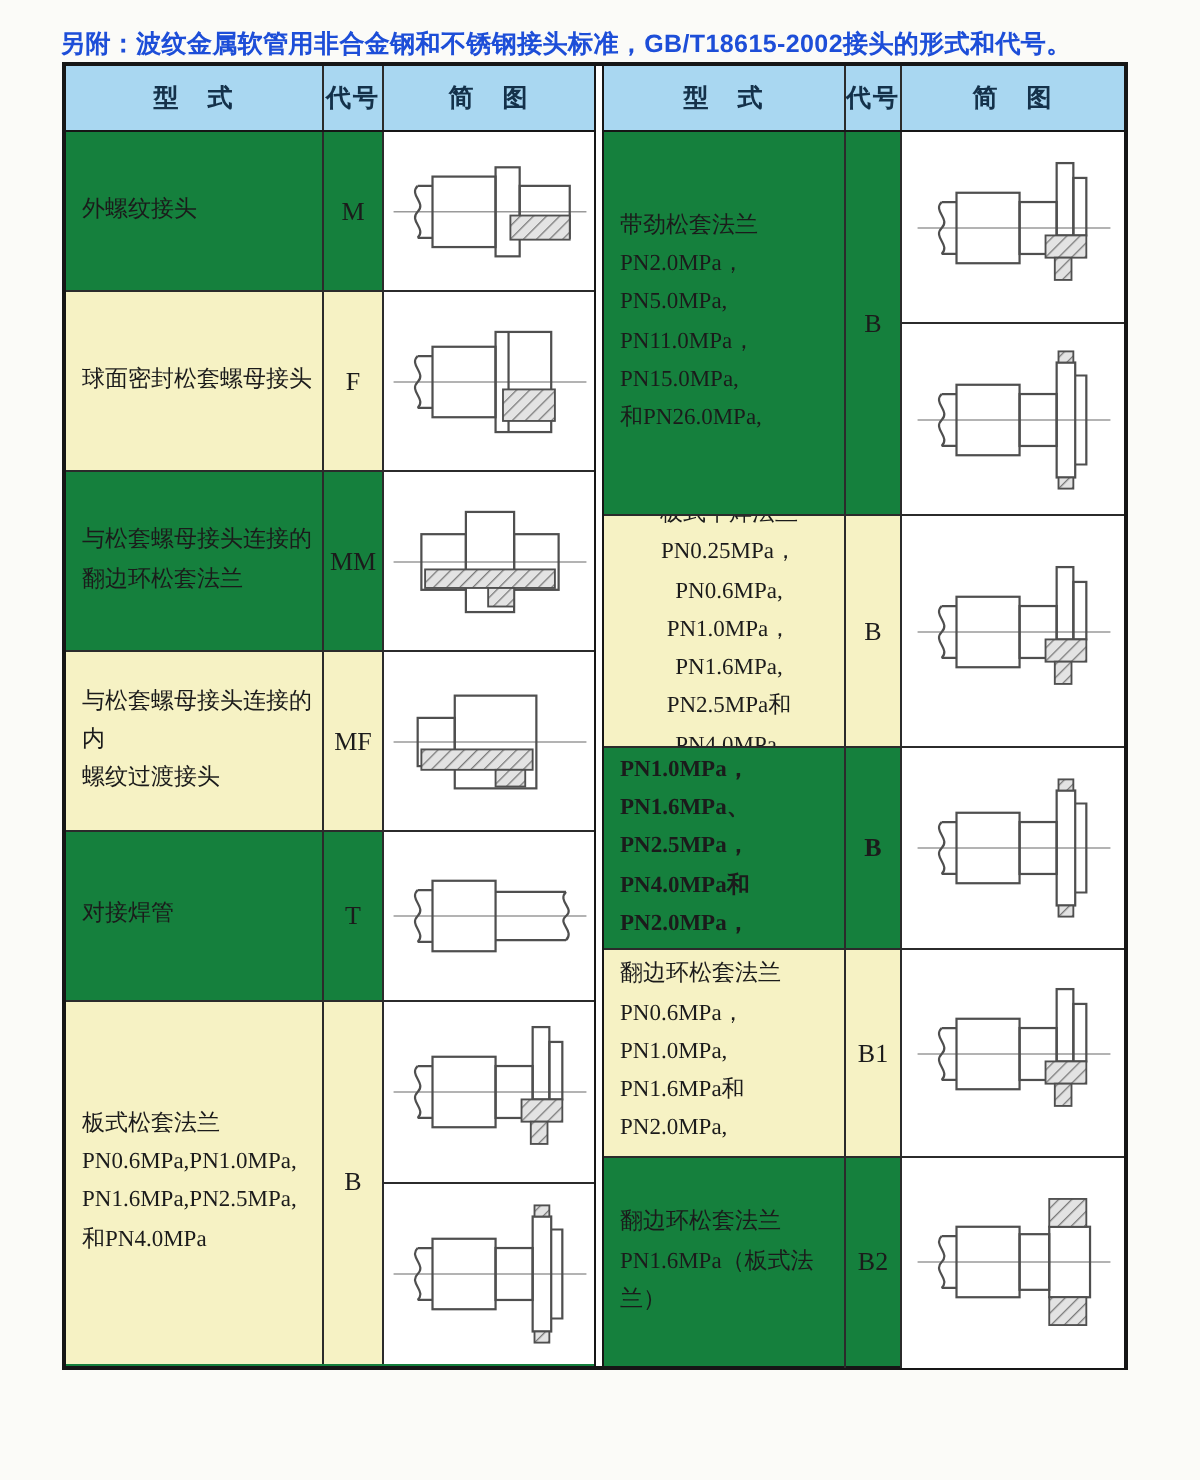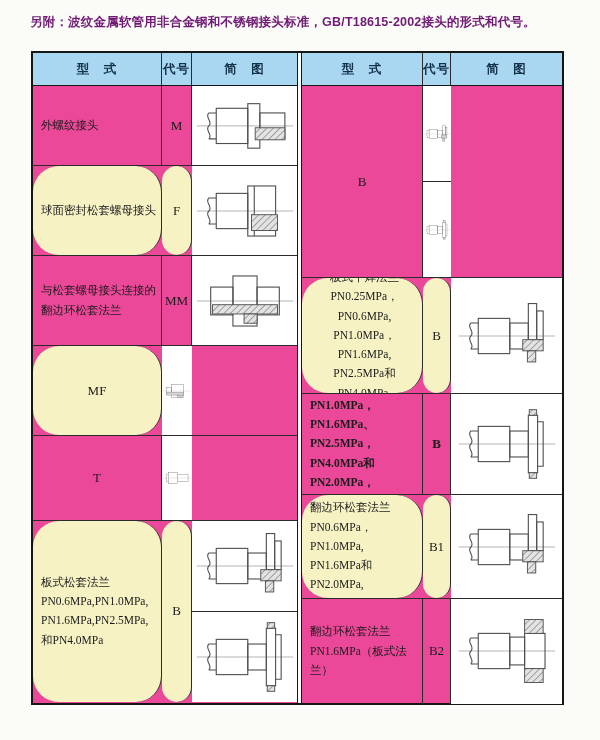--- a/index.html
+++ b/index.html
@@ -9,29 +9,29 @@
     font-family: "Liberation Serif", "DejaVu Serif", serif;
     color: #1b1b1b;
     overflow: hidden;
   }
   .caption {
     margin: 14px 0 0 30px;
     font-size: 12.5px;
     font-weight: bold;
     letter-spacing: 0.2px;
     font-family: "Liberation Sans", "DejaVu Sans", sans-serif;
-    color: #701a75;
+    color: #1d4ed8;
   }
   .table {
     display: flex;
-    margin: 20px 0 0 31px;
+    margin: 0 0 0 31px;
     width: 533px;
     height: 654px;
     border: 2px solid #161616;
-    background: #ec4899;
+    background: #15803d;
   }
   .half { height: 100%; }
   .half-left  { width: 265px; border-right: 1.5px solid #161616; }
   .gap        { width: 4px; border-right: 1.5px solid #161616; background: #fff; }
   .half-right { flex: 1; }
   .row {
     display: grid;
     border-bottom: 1px solid #2b2b2b;
   }
   .half-left  .row { grid-template-columns: 129px 30px 1fr; }
@@ -53,21 +53,21 @@
     display: flex; align-items: center;
     padding: 4px 3px 4px 8px;
     font-size: 11.5px; line-height: 1.68;
     white-space: pre-line;
   }
   .code {
     display: flex; align-items: center; justify-content: center;
     font-size: 13px;
   }
   .diag { display: flex; flex-direction: column; background: #fff; }
-  .row.hl .type, .row.hl .code { background: #f6f2c4; border-radius: 26px; }
+  .row.hl .type, .row.hl .code { background: #f6f2c4; }
   .subdiag {
     flex: 1; min-height: 0;
     display: flex; align-items: center; justify-content: center;
   }
   .subdiag.splitline { border-bottom: 1px solid #2b2b2b; }
   svg.diagram-svg { width: 102px; height: 96%; max-height: 78px; }
   .ds { fill: none; stroke: #4f4f4f; stroke-width: 1.2px; }
   .dh { fill: url(#hatch); stroke: #4f4f4f; stroke-width: 1px; }
 </style>
 </head>
@@ -136,34 +136,37 @@
               <rect class="ds" x="18" y="25" width="24" height="30"></rect>
               <rect class="ds" x="42" y="13" width="26" height="54"></rect>
               <rect class="ds" x="68" y="25" width="24" height="30"></rect>
               <rect class="dh" x="20" y="44" width="70" height="10"></rect>
               <rect class="dh" x="54" y="54" width="14" height="10"></rect>
             </svg>
           </div>
         </div>
       </div>
       <div class="row hl" style="height: 90px;">
+        <div class="cell type">与松套螺母接头连接的内
+螺纹过渡接头</div>
         <div class="cell code">MF</div>
         <div class="cell diag">
           <div class="subdiag">
             <svg viewBox="0 0 110 80" class="diagram-svg">
               <line x1="3" y1="40" x2="107" y2="40" stroke="#9a9a9a" stroke-width="0.8"></line>
               <rect class="ds" x="16" y="27" width="20" height="26"></rect>
               <rect class="ds" x="36" y="15" width="44" height="50"></rect>
               <rect class="dh" x="18" y="44" width="60" height="11"></rect>
               <rect class="dh" x="58" y="55" width="16" height="9"></rect>
             </svg>
           </div>
         </div>
       </div>
       <div class="row" style="height: 85px;">
+        <div class="cell type">对接焊管</div>
         <div class="cell code">T</div>
         <div class="cell diag">
           <div class="subdiag">
             <svg viewBox="0 0 110 80" class="diagram-svg">
               <line x1="3" y1="40" x2="107" y2="40" stroke="#9a9a9a" stroke-width="0.8"></line>
               <path class="ds" d="M16 26 C11 31 21 35 16 40 C11 45 21 49 16 54"></path>
               <path class="ds" d="M16 26 H24 M16 54 H24"></path>
               <rect class="ds" x="24" y="21" width="34" height="38"></rect>
               <path class="ds" d="M58 27 H96 M58 53 H96"></path>
               <path class="ds" d="M96 27 C91 32 101 36 96 40 C91 44 101 48 96 53"></path>
@@ -208,20 +211,24 @@
       </div>
     </div>
   <div class="gap"></div>
   <div class="half half-right" id="right-half">
       <div class="row header" style="height: 33px;">
         <div class="cell hcell">型　式</div>
         <div class="cell hcell">代号</div>
         <div class="cell hcell">简　图</div>
       </div>
       <div class="row" style="height: 192px;">
+        <div class="cell type">带劲松套法兰
+PN2.0MPa，PN5.0MPa,
+PN11.0MPa，PN15.0MPa,
+和PN26.0MPa,</div>
         <div class="cell code">B</div>
         <div class="cell diag">
           <div class="subdiag splitline">
             <svg viewBox="0 0 110 80" class="diagram-svg">
               <line x1="3" y1="40" x2="107" y2="40" stroke="#9a9a9a" stroke-width="0.8"></line>
               <path class="ds" d="M16 26 C11 31 21 35 16 40 C11 45 21 49 16 54"></path>
               <path class="ds" d="M16 26 H24 M16 54 H24"></path>
               <rect class="ds" x="24" y="21" width="34" height="38"></rect>
               <rect class="ds" x="58" y="26" width="20" height="28"></rect>
               <rect class="ds" x="78" y="5" width="9" height="39"></rect>

